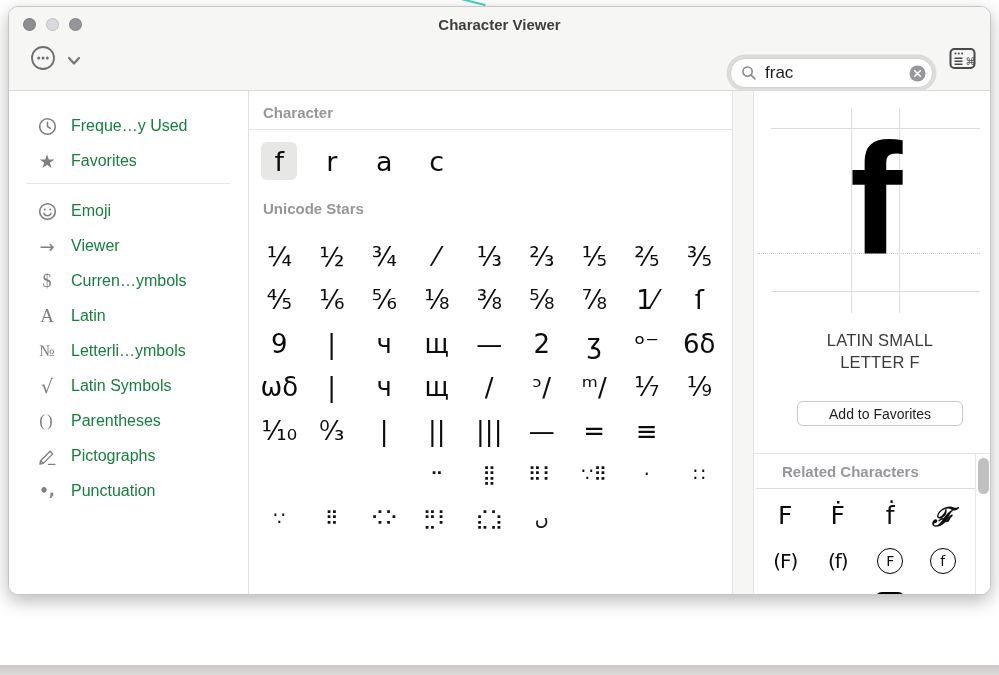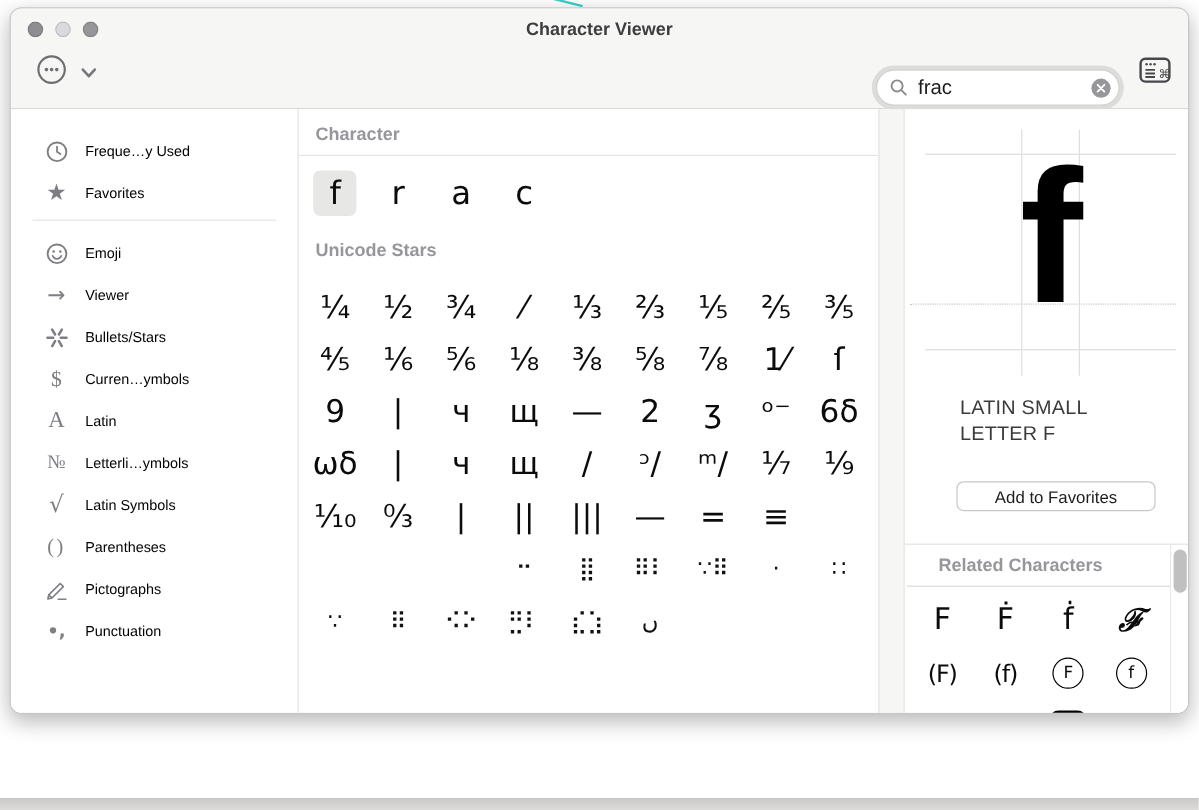--- a/index.html
+++ b/index.html
@@ -29,21 +29,21 @@
   .search input{flex:1;border:none;outline:none;background:transparent;font-family:"Liberation Sans",sans-serif;
     font-size:17px;color:#1c1c1e;margin-left:6px;min-width:0;}
   .clear-btn{border:none;background:none;padding:0;width:17px;height:17px;}
 
   .sidebar{position:absolute;left:0;top:84px;bottom:0;width:240px;border-right:1px solid #e0dfde;box-sizing:border-box;padding-top:20px;background:#fff;}
   .side-item{height:30px;margin:0 16px 5px 16px;border-radius:8px;display:flex;align-items:center;padding-left:7px;box-sizing:border-box;}
   .side-item.selected{background:#dcdcdc;}
   .side-icon{width:30px;display:flex;justify-content:center;align-items:center;color:#7e7e83;flex:none;}
   .side-icon .tchar{font-size:17px;color:#7e7e83;font-family:"DejaVu Sans",sans-serif;}
   .side-icon .serif{font-family:"Liberation Serif",serif;font-size:18px;}
-  .side-label{margin-left:9px;font-size:12px;color:#000000;white-space:nowrap;}
+  .side-label{margin-left:9px;font-size:16px;color:#15803d;white-space:nowrap;}
   .side-divider{height:1px;background:#e4e4e4;margin:7px 18px 12px 18px;}
 
   .middle{position:absolute;left:240px;top:84px;bottom:0;width:483px;background:#fff;}
   .sec-head{position:absolute;font-size:15px;font-weight:600;color:#96969b;}
   .char-head{left:254px;top:97px;}
   .char-rule{position:absolute;left:240px;top:122px;width:483px;height:1px;background:#e5e5e5;}
   .uni-head{left:254px;top:193px;}
   .char-row{position:absolute;left:244px;top:134px;display:flex;}
   .char-cell{width:52.5px;height:40px;display:flex;align-items:center;justify-content:center;}
   .char-cell span{min-width:36px;height:38px;display:flex;align-items:center;justify-content:center;
@@ -58,21 +58,21 @@
 
   .gutter{position:absolute;left:723px;top:84px;bottom:0;width:22px;background:#f6f6f5;
      border-left:1px solid #e3e3e2;border-right:1px solid #e3e3e2;box-sizing:border-box;}
 
   .detail{position:absolute;left:745px;top:84px;bottom:0;width:238px;background:#fff;}
   .guide-h{position:absolute;height:1px;background:#dcdcdb;}
   .guide-dot{position:absolute;height:0;border-top:1.5px dotted #c8c8c7;}
   .guide-v{position:absolute;width:1px;background:#dedede;}
   .big-char{position:absolute;left:745px;top:112px;width:228px;height:158px;text-align:center;transform:translateX(8px);
      font-family:"Liberation Sans",sans-serif;font-weight:700;font-size:158px;line-height:158px;color:#000;}
-  .uni-name{position:absolute;left:791px;top:322px;width:160px;font-size:16.5px;line-height:22px;color:#3a3a3c;letter-spacing:.2px;}
+  .uni-name{position:absolute;left:791px;top:322px;width:160px;text-align:center;font-size:16.5px;line-height:22px;color:#3a3a3c;letter-spacing:.2px;}
   .fav-btn{position:absolute;left:788px;top:394px;width:166px;height:25px;background:#fff;border:1px solid #c8c8c6;
      border-radius:6px;font-family:"Liberation Sans",sans-serif;font-size:14px;color:#1d1d1f;}
   .rel-top-rule{position:absolute;left:745px;top:446px;width:238px;height:1px;background:#e3e3e2;}
   .rel-head{left:760px;top:456px;margin-left:13px;}
   .rel-rule{position:absolute;left:747px;top:481px;width:219px;height:1px;background:#dcdcdb;}
   .rel-track{position:absolute;left:966px;top:447px;bottom:0;width:1px;background:#e8e8e7;}
   .rel-thumb{position:absolute;left:969px;top:451px;width:11px;height:36px;border-radius:6px;background:#c0c0c0;}
   .rgrid{position:absolute;left:750px;top:486px;width:210px;display:flex;flex-wrap:wrap;}
   .rcell{width:52.5px;height:45.5px;display:flex;align-items:center;justify-content:center;
      font-family:"DejaVu Sans",sans-serif;font-size:25px;color:#0b0b0b;}
@@ -172,35 +172,20 @@
             <path d="M5.6 10.6 a3.6 3.6 0 0 0 6.8 0" fill="none" stroke="#7e7e83" stroke-width="1.4" stroke-linecap="round"></path>
           </svg>
         </span>
         <span class="side-label">Emoji</span>
       </div>
       <div class="side-item">
         <span class="side-icon">
           <span class="tchar" style="font-size:18px;">→</span>
         </span>
         <span class="side-label">Viewer</span>
-      </div>
-      <div class="side-item">
-        <span class="side-icon">
-          <svg width="19" height="19" viewBox="0 0 18 18">
-            <g stroke="#7e7e83" stroke-width="2" stroke-linecap="round">
-              <line x1="12" y1="9" x2="16.5" y2="9"></line>
-              <line x1="10.5" y1="11.6" x2="12.8" y2="15.5"></line>
-              <line x1="7.5" y1="11.6" x2="5.2" y2="15.5"></line>
-              <line x1="6" y1="9" x2="1.5" y2="9"></line>
-              <line x1="7.5" y1="6.4" x2="5.2" y2="2.5"></line>
-              <line x1="10.5" y1="6.4" x2="12.8" y2="2.5"></line>
-            </g>
-          </svg>
-        </span>
-        <span class="side-label">Bullets/Stars</span>
       </div>
       <div class="side-item">
         <span class="side-icon">
           <span class="tchar serif">$</span>
         </span>
         <span class="side-label">Curren…ymbols</span>
       </div>
       <div class="side-item">
         <span class="side-icon">
           <span class="tchar serif" style="font-size:19px;">A</span>

